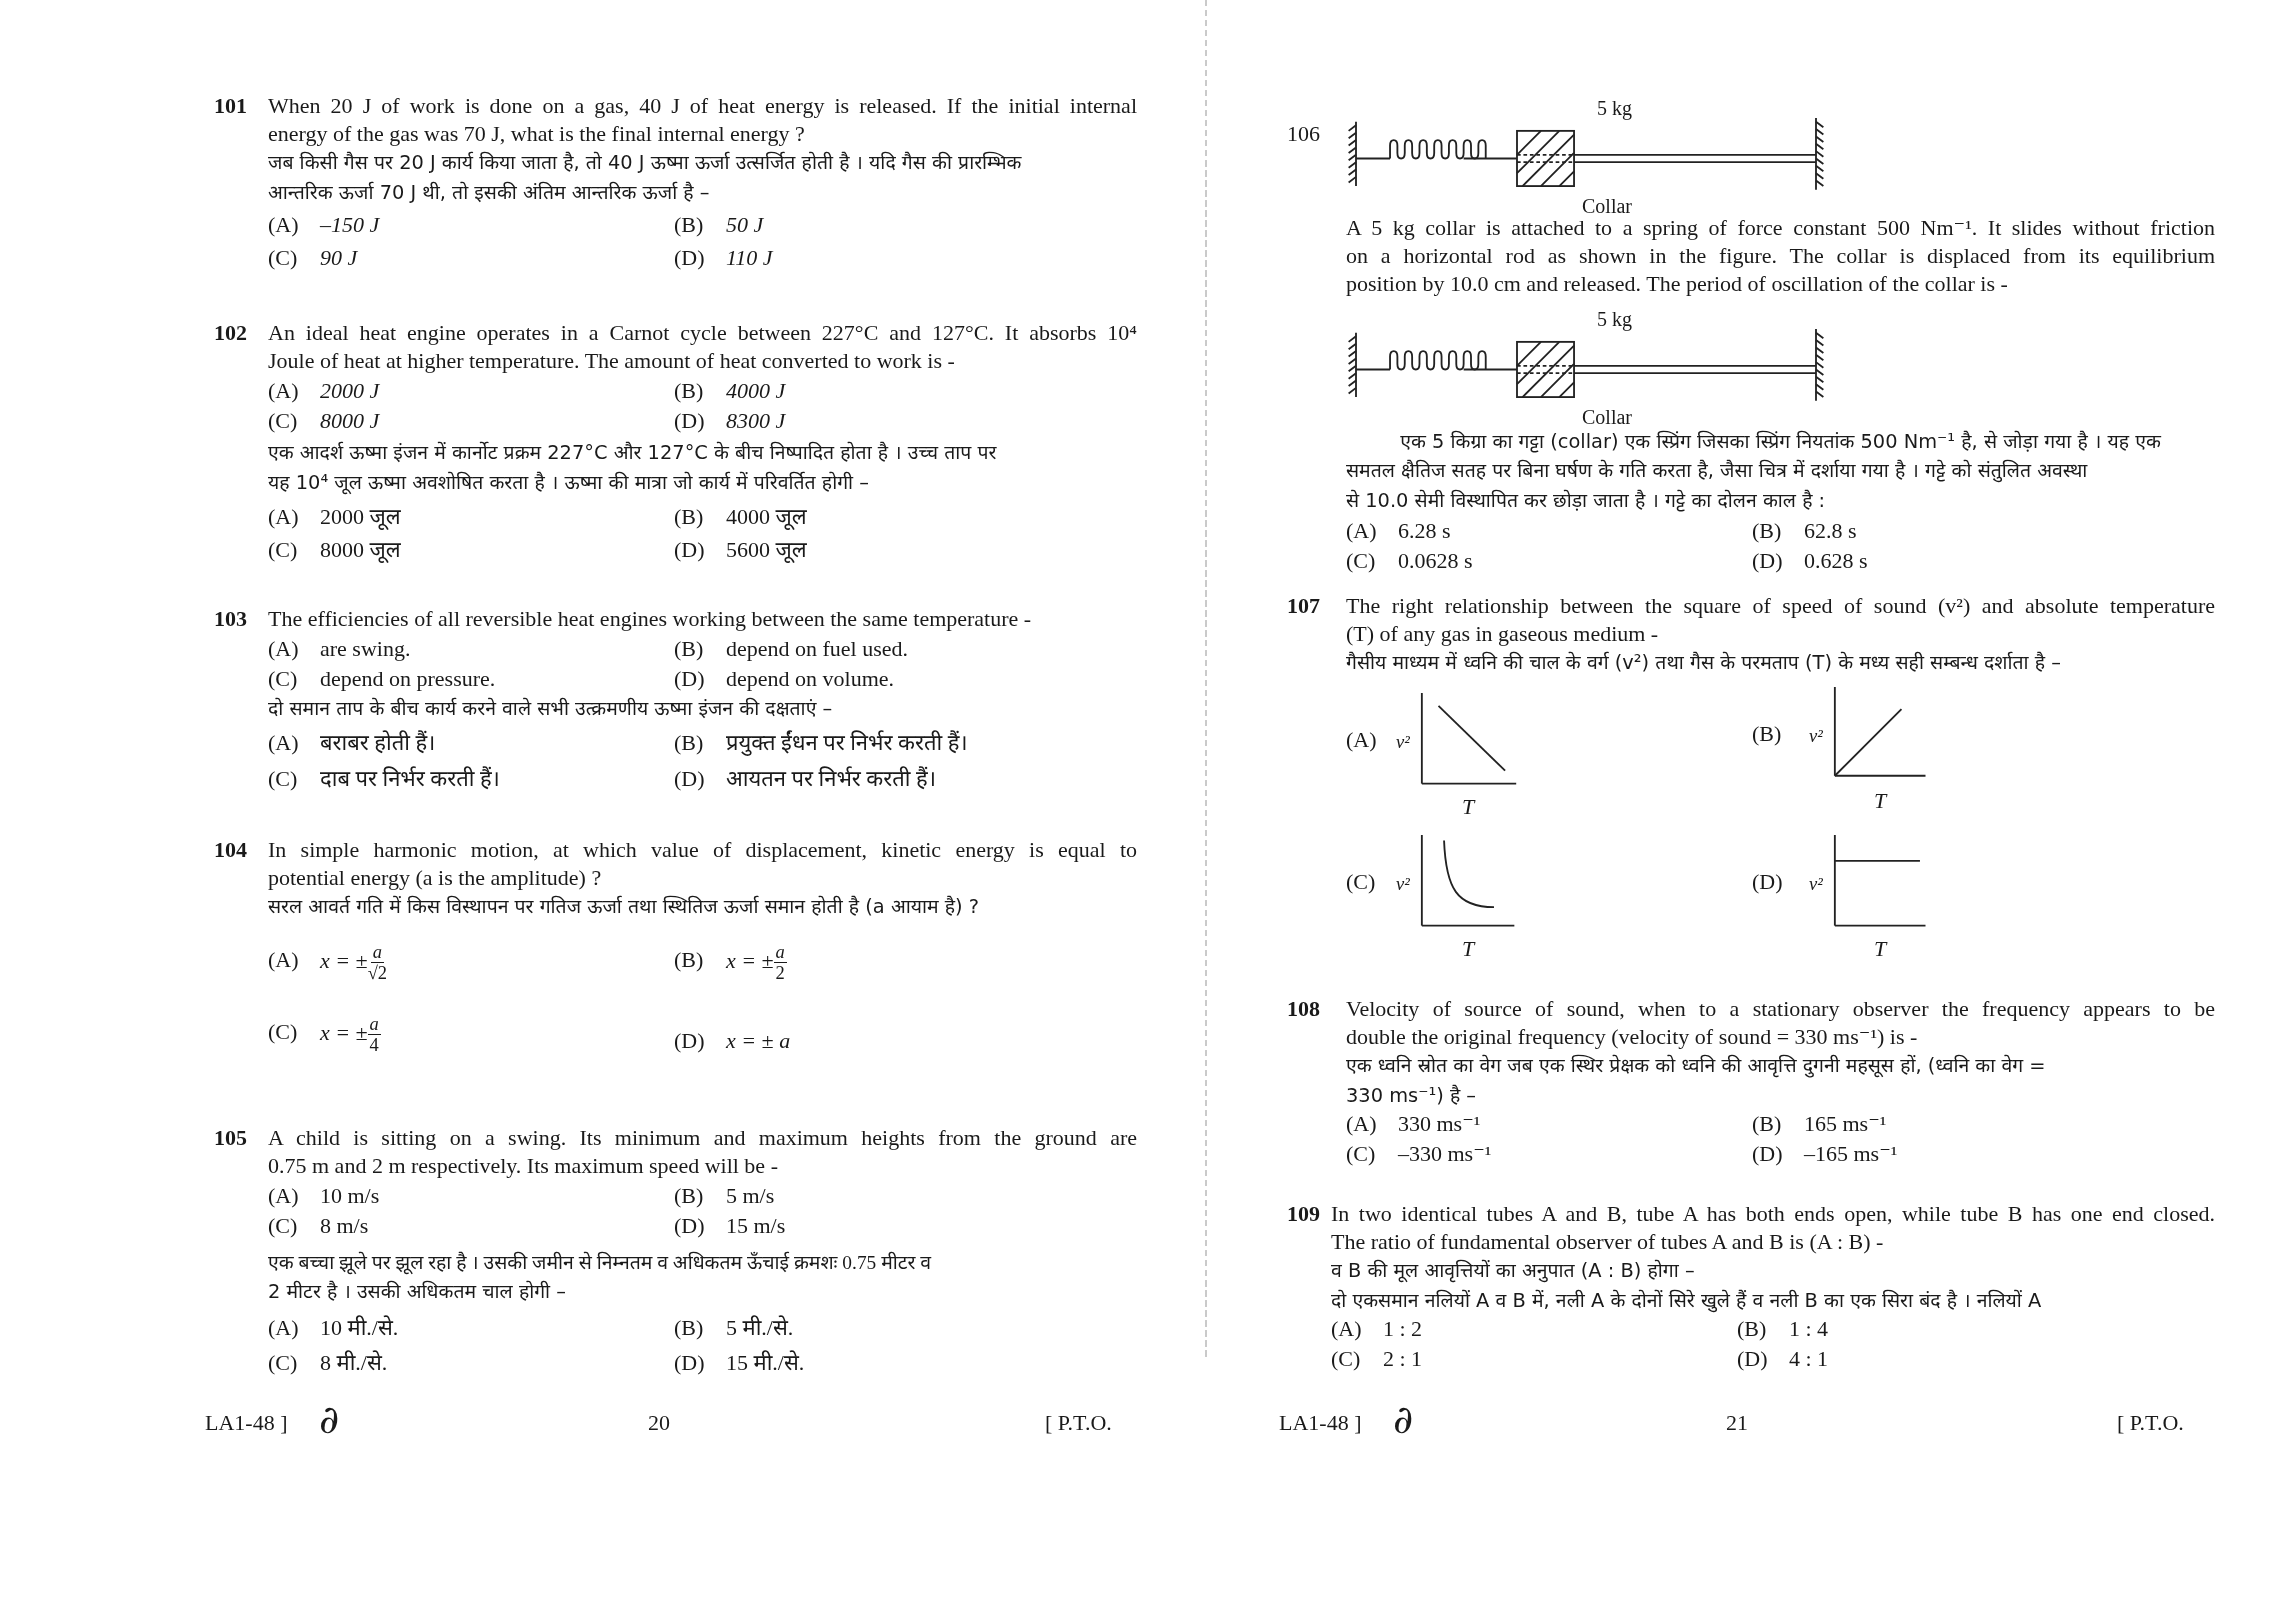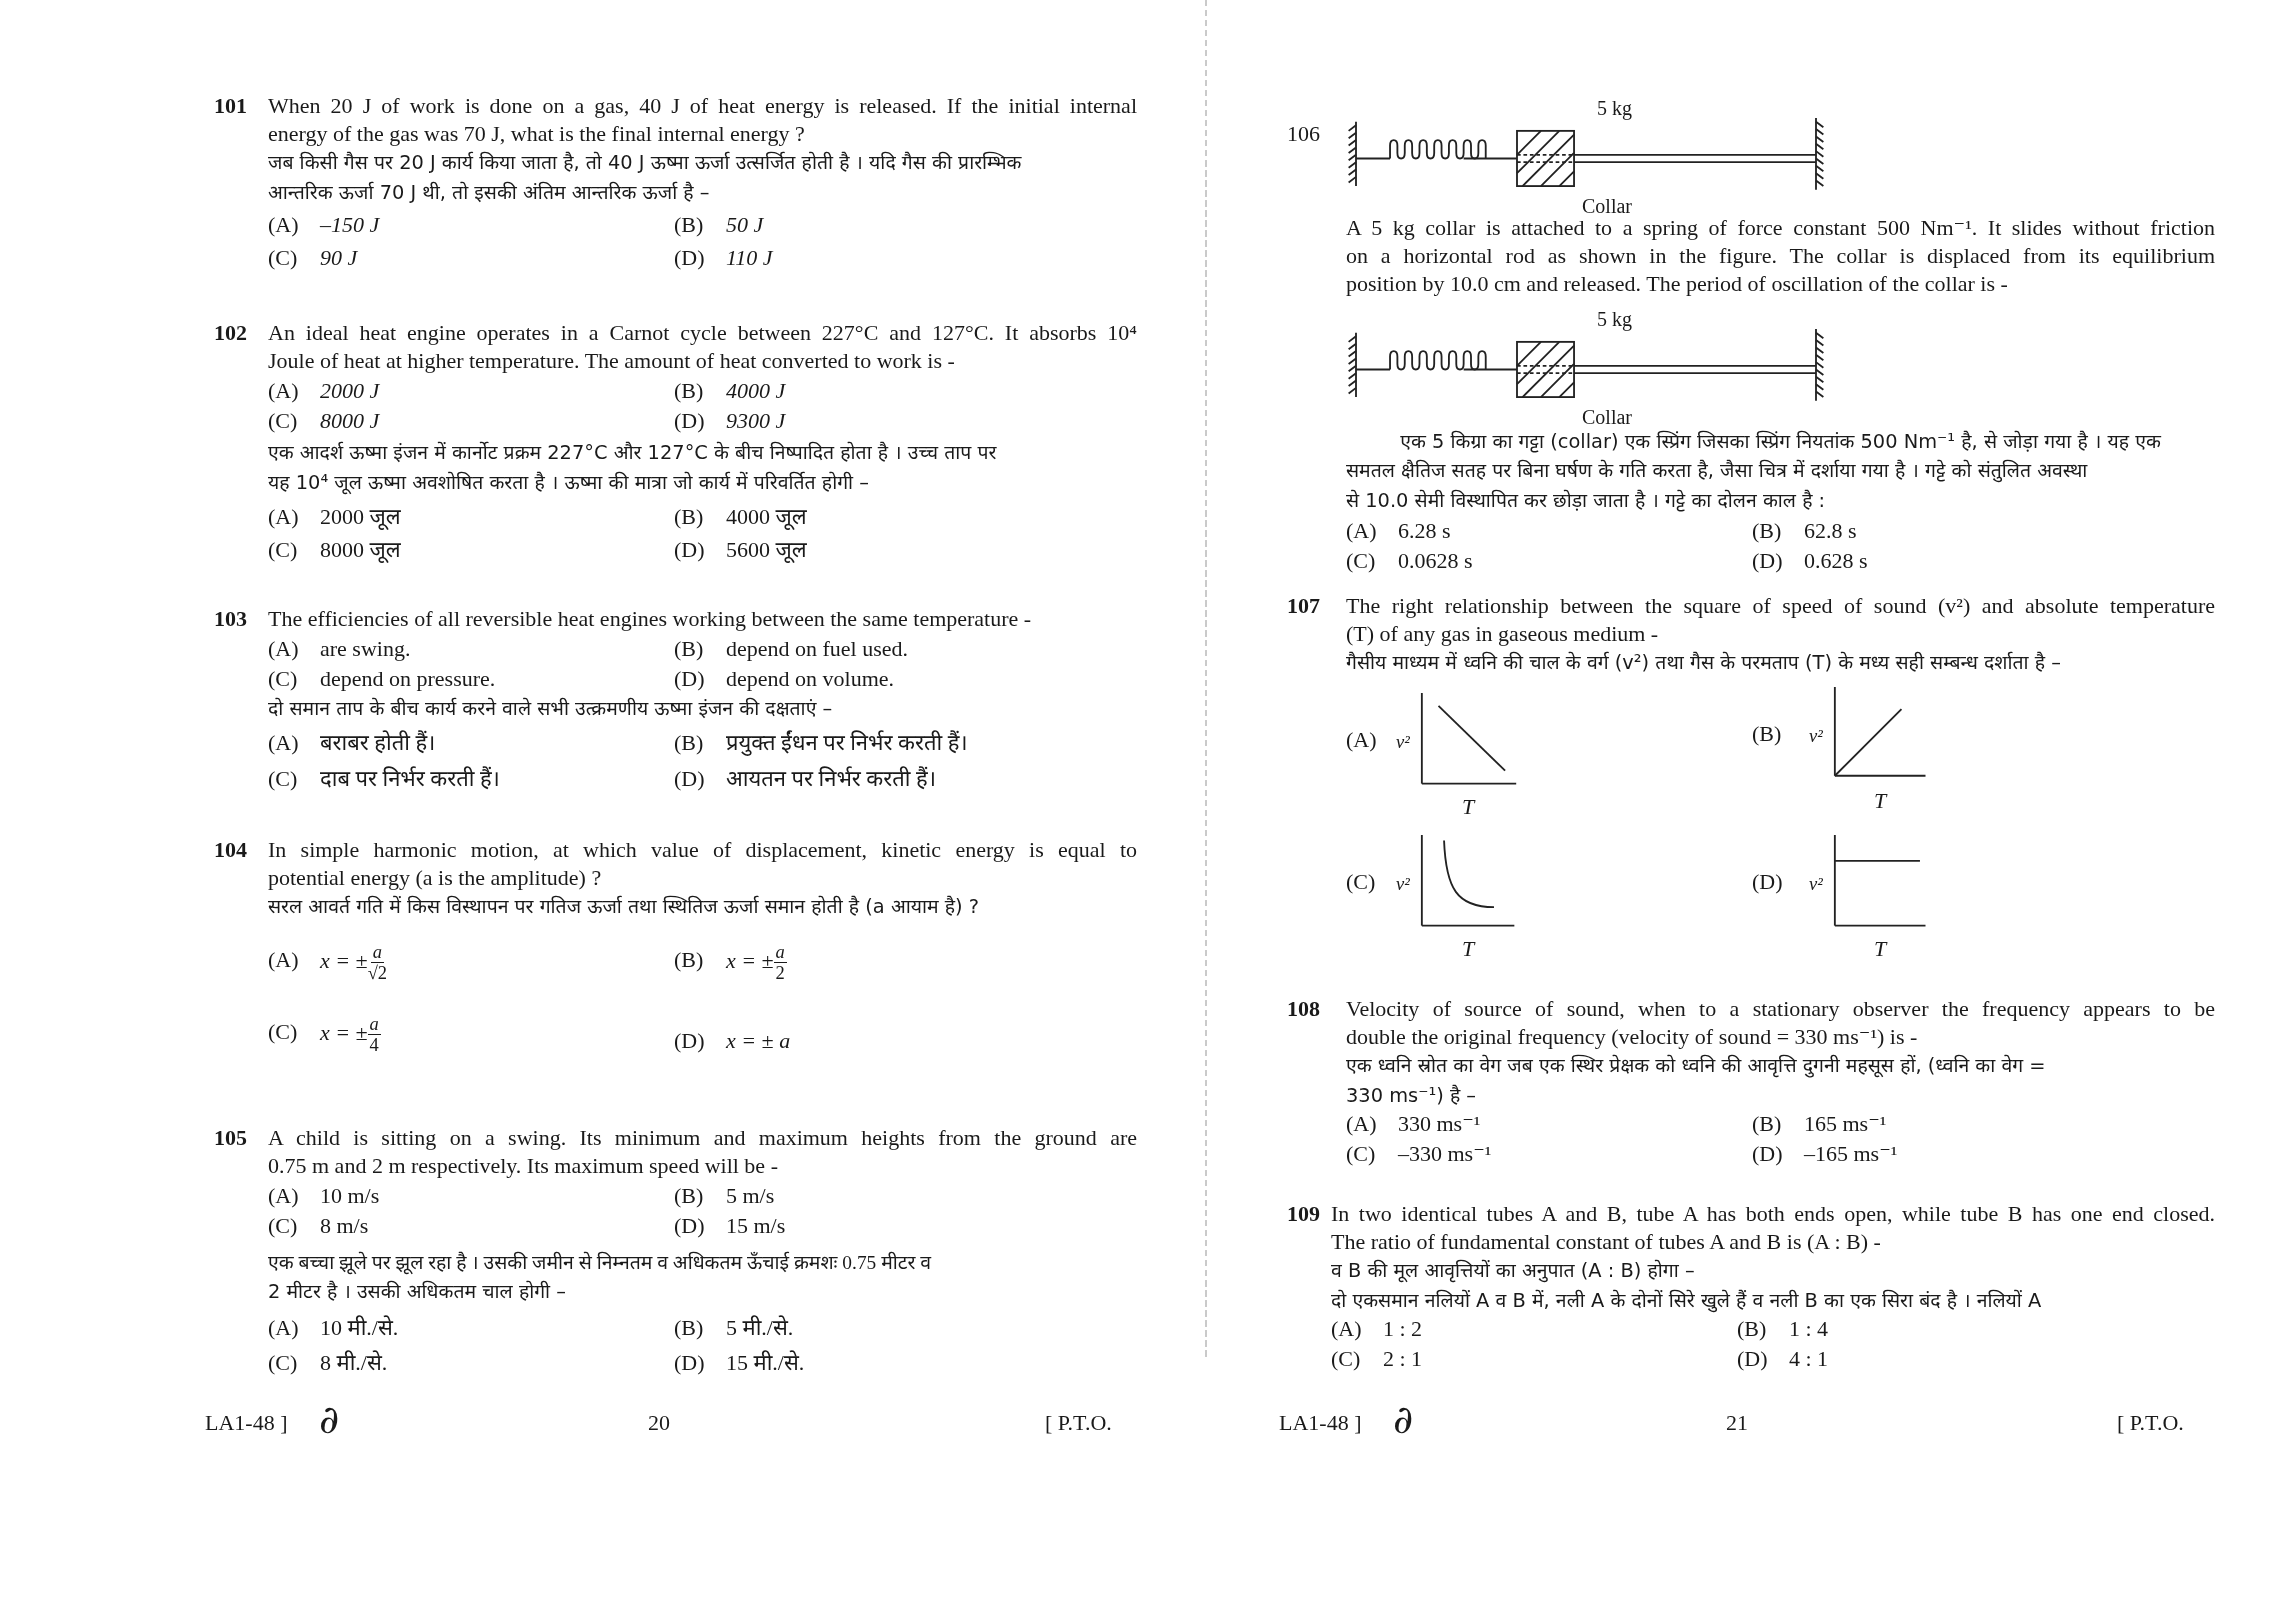--- a/index.html
+++ b/index.html
@@ -58,21 +58,21 @@
 
   <div class="q" style="left:214px;top:319px;width:923px;">
     <span class="qnum">102</span>
     <div class="qbody">
       <span class="just">An ideal heat engine operates in a Carnot cycle between 227°C and 127°C. It absorbs 10⁴</span>
       <span class="line">Joule of heat at higher temperature. The amount of heat converted to work is -</span>
       <div class="opts">
         <div class="opt"><span class="lbl">(A)</span><span class="it">2000 J</span></div>
         <div class="opt"><span class="lbl">(B)</span><span class="it">4000 J</span></div>
         <div class="opt"><span class="lbl">(C)</span><span class="it">8000 J</span></div>
-        <div class="opt"><span class="lbl">(D)</span><span class="it">9300 J</span></div>
+        <div class="opt"><span class="lbl">(D)</span><span class="it">8300 J</span></div>
       </div>
       <span class="hi" style="margin-top:3.7px;">एक आदर्श ऊष्मा इंजन में कार्नोट प्रक्रम 227°C और 127°C के बीच निष्पादित होता है । उच्च ताप पर</span>
       <span class="hi">यह 10⁴ जूल ऊष्मा अवशोषित करता है । ऊष्मा की मात्रा जो कार्य में परिवर्तित होगी –</span>
       <div class="opts" style="margin-top:5.5px;row-gap:5.5px;">
         <div class="opt"><span class="lbl">(A)</span><span>2000 जूल</span></div>
         <div class="opt"><span class="lbl">(B)</span><span>4000 जूल</span></div>
         <div class="opt"><span class="lbl">(C)</span><span>8000 जूल</span></div>
         <div class="opt"><span class="lbl">(D)</span><span>5600 जूल</span></div>
       </div>
     </div>
@@ -294,21 +294,21 @@
         <div class="opt"><span class="lbl">(C)</span><span>–330 ms⁻¹</span></div>
         <div class="opt"><span class="lbl">(D)</span><span>–165 ms⁻¹</span></div>
       </div>
     </div>
   </div>
 
   <div class="q" style="left:78px;top:1200px;width:928px;">
     <span class="qnum">109</span>
     <div class="qbody" style="margin-left:44px;">
       <span class="just">In two identical tubes A and B, tube A has both ends open, while tube B has one end closed.</span>
-      <span class="line">The ratio of fundamental constant of tubes A and B is (A : B) -</span>
+      <span class="line">The ratio of fundamental observer of tubes A and B is (A : B) -</span>
       <span class="hi">व B की मूल आवृत्तियों का अनुपात (A : B) होगा –</span>
       <span class="hi">दो एकसमान नलियों A व B में, नली A के दोनों सिरे खुले हैं व नली B का एक सिरा बंद है । नलियों A</span>
       <div class="opts" style="margin-top:0;">
         <div class="opt"><span class="lbl">(A)</span><span>1 : 2</span></div>
         <div class="opt"><span class="lbl">(B)</span><span>1 : 4</span></div>
         <div class="opt"><span class="lbl">(C)</span><span>2 : 1</span></div>
         <div class="opt"><span class="lbl">(D)</span><span>4 : 1</span></div>
       </div>
     </div>
   </div>

